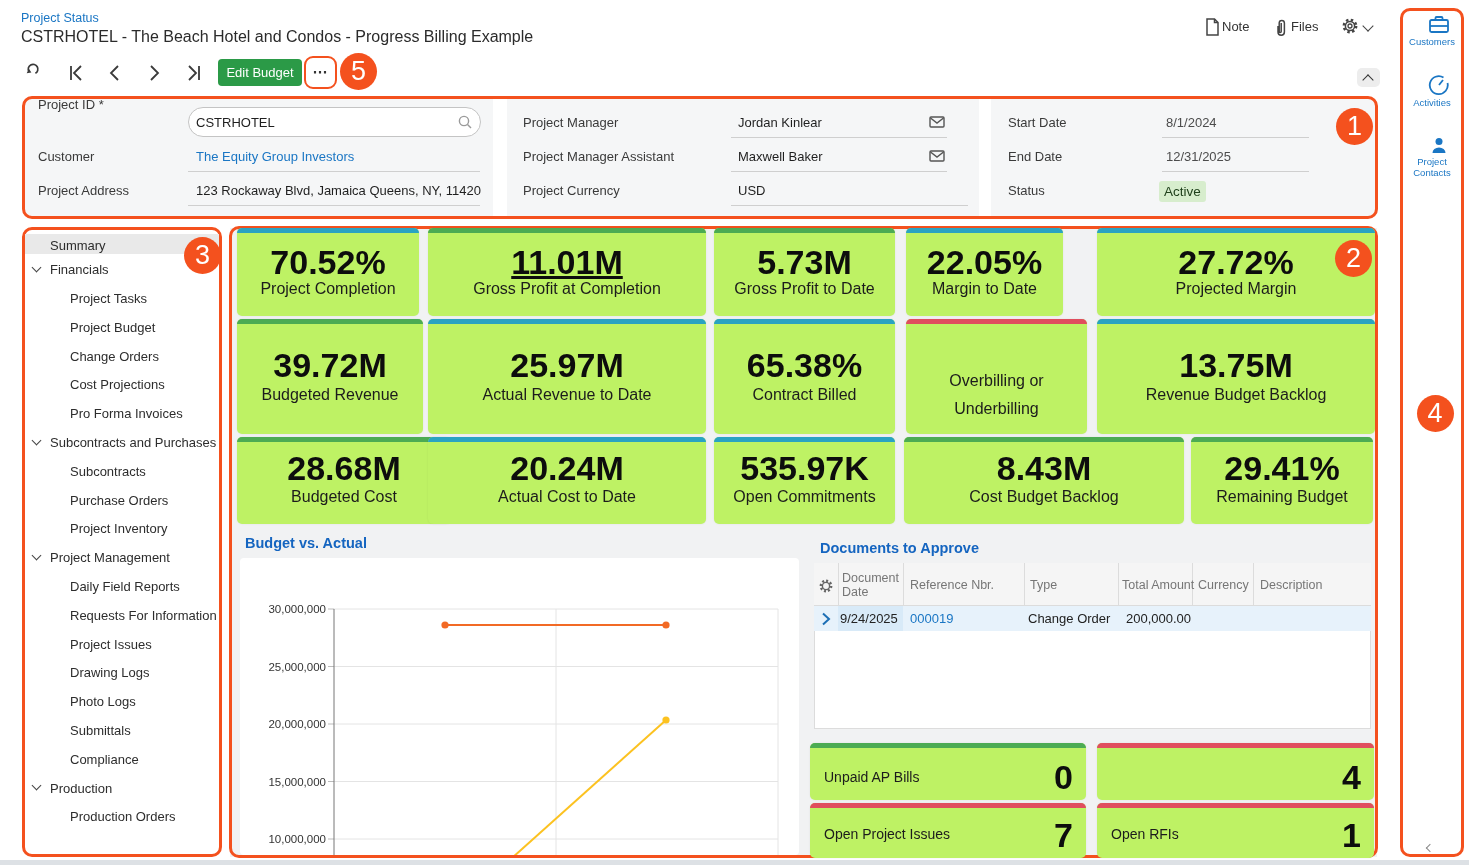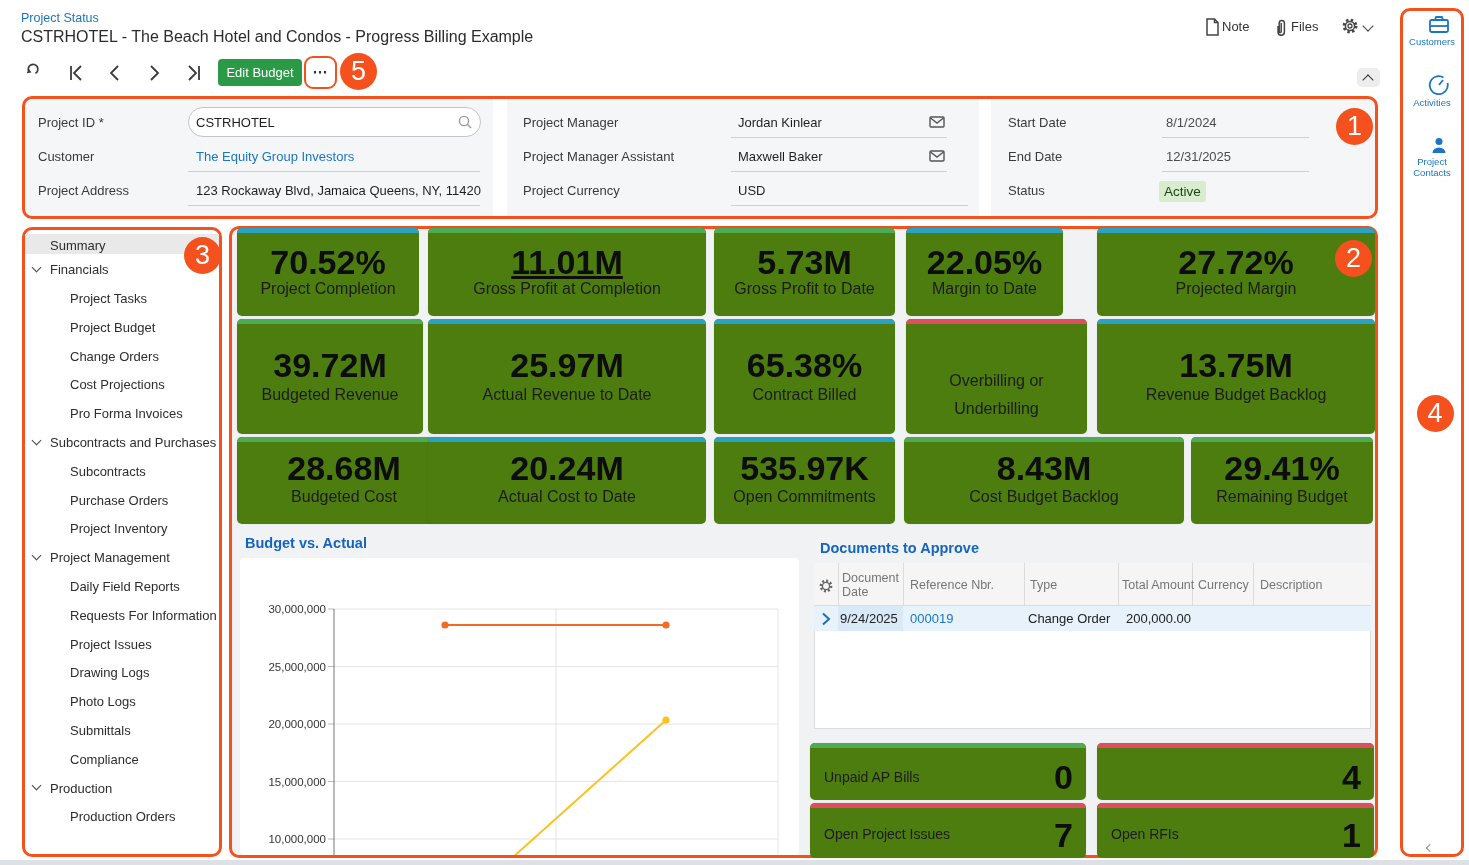--- a/index.html
+++ b/index.html
@@ -1,21 +1,21 @@
 <!DOCTYPE html>
 <html><head>
 <meta charset="utf-8">
 <style>
 *{margin:0;padding:0;box-sizing:border-box;}
 html,body{width:1469px;height:865px;overflow:hidden;background:#fff;}
 body{font-family:"Liberation Sans",sans-serif;position:relative;}
 .abs{position:absolute;}
 .ann{position:absolute;border:3px solid #f4511e;border-radius:10px;}
 .circ{position:absolute;width:37px;height:37px;border-radius:50%;background:#f4511e;color:#fff;font-size:27px;font-weight:400;text-align:center;line-height:37px;}
-.tile{position:absolute;background:#4d7c0f;border-radius:5px;box-shadow:0 0 2px rgba(0,0,0,0.08);}
+.tile{position:absolute;background:#bef264;border-radius:5px;box-shadow:0 0 2px rgba(0,0,0,0.08);}
 .tbar{position:absolute;left:0;top:0;right:0;height:5px;border-radius:5px 5px 0 0;}
 .teal{background:#2aa3c2;}
 .green{background:#4cab53;}
 .red{background:#e04e5e;}
 .tval{position:absolute;left:0;right:0;text-align:center;font-weight:bold;font-size:34px;line-height:34px;color:#0d0d0d;}
 .tlab{position:absolute;left:0;right:0;text-align:center;font-size:16px;line-height:18px;color:#1c1c1c;}
 .mitem{position:absolute;left:3px;right:3px;height:21px;font-size:13px;color:#2d2d2d;line-height:21px;white-space:nowrap;}
 .chev{position:absolute;width:8px;height:8px;border-right:1.8px solid #444;border-bottom:1.8px solid #444;transform:rotate(45deg);}
 .flab{position:absolute;font-size:13px;color:#3a3a3a;}
 .fval{position:absolute;font-size:13px;color:#1f1f1f;}
@@ -61,21 +61,21 @@
 <div class="circ" style="left:340px;top:53px;">5</div>
 
 <div class="abs" style="left:1357px;top:68px;width:23px;height:19px;background:#ededed;border-radius:5px;"></div>
 <div class="chev" style="left:1364px;top:76px;transform:rotate(225deg);border-color:#333;"></div>
 
 <div class="abs" style="left:22px;top:97px;width:1356px;height:122px;background:#f5f6f7;border-radius:10px;"></div>
 <div class="abs" style="left:493px;top:97px;width:14px;height:122px;background:#fff;"></div>
 <div class="abs" style="left:979px;top:97px;width:12px;height:122px;background:#fff;"></div>
 <div class="ann" style="left:22px;top:96px;width:1356px;height:123px;"></div>
 
-<div class="flab" style="left:38px;top:115px;text-align:center;">Project ID&nbsp;*</div>
+<div class="flab" style="left:38px;top:97px;text-align:center;">Project ID&nbsp;*</div>
 <div class="flab" style="left:38px;top:149px;">Customer</div>
 <div class="flab" style="left:38px;top:183px;">Project Address</div>
 <div class="abs" style="left:188px;top:107px;width:293px;height:30px;background:#fff;border:1px solid #c4c4c4;border-radius:15px;"></div>
 <div class="fval" style="left:196px;top:115px;">CSTRHOTEL</div>
 <svg class="abs" style="left:457px;top:114px;" width="16" height="16" viewBox="0 0 16 16">
     <circle cx="7" cy="7" r="4.6" fill="none" stroke="#9a9a9a" stroke-width="1.4"></circle>
     <path d="M10.5 10.5 L14 14" stroke="#9a9a9a" stroke-width="1.4"></path>
   </svg>
 <div class="fval" style="left:196px;top:149px;color:#1a76c4;">The Equity Group Investors</div>
 <div class="uline" style="left:188px;top:171px;width:292px;"></div>

